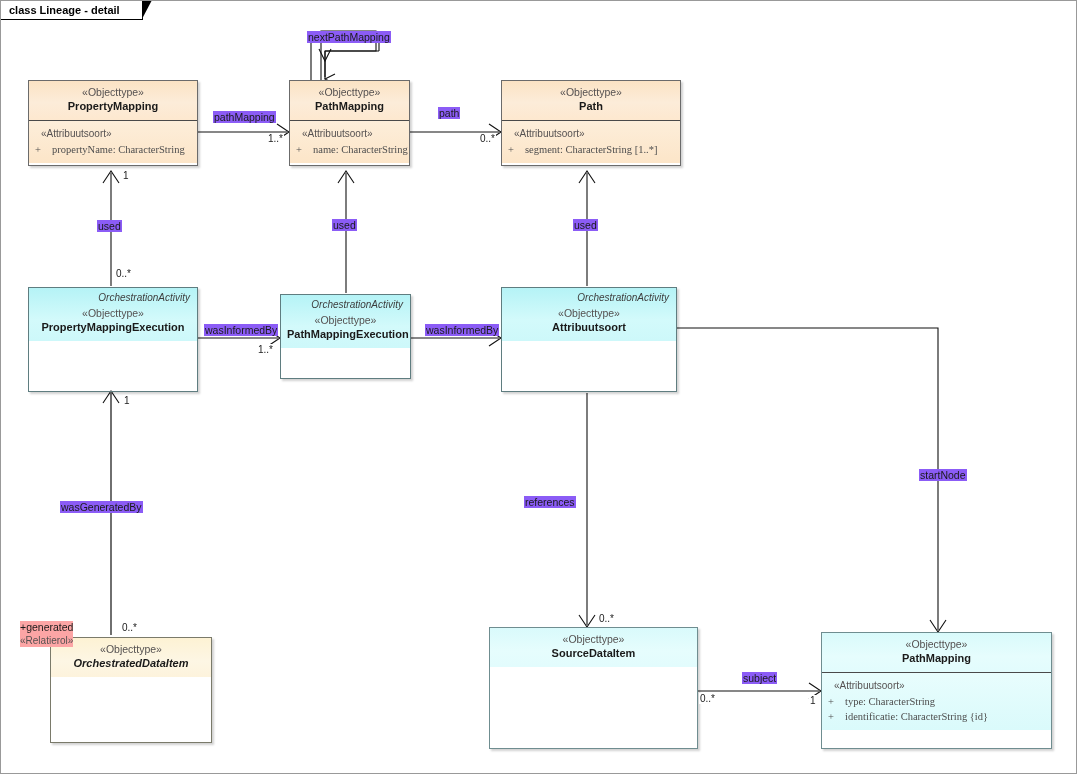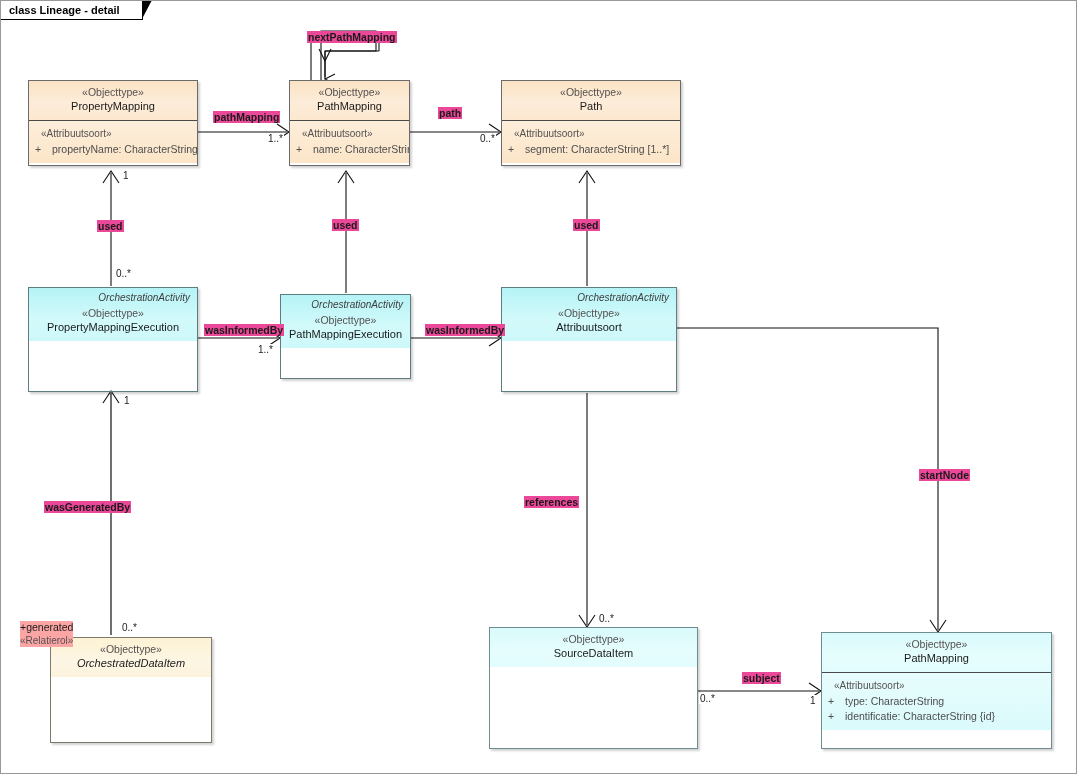--- a/index.html
+++ b/index.html
@@ -82,21 +82,21 @@
     box-sizing: border-box;
     padding: 7px 6px 6px 6px;
   }
   .stereo {
     font-size: 10.5px;
     color: #555151;
     display: block;
   }
   .cname {
     font-size: 11px;
-    font-weight: normal;
+    font-weight: bold;
     color: #1a1a1a;
     display: block;
     margin-top: 1px;
   }
   .cname.abstract {
     font-style: italic;
   }
   .meta-top {
     position: absolute;
     right: 7px;
@@ -114,20 +114,21 @@
     padding-left: 6px;
     display: block;
     margin-bottom: 3px;
   }
   .attr-row {
     font-size: 10.5px;
     color: #4d4d4d;
     display: block;
     white-space: nowrap;
     line-height: 15px;
+    font-family: Liberation Serif, serif;
   }
   .attr-row .vis {
     display: inline-block;
     width: 17px;
     color: #4d4d4d;
   }
 
   
   .c-orange .hdr { background: linear-gradient(to bottom, #fbe3c4 0%, #fcecd9 55%, #fde8cf 100%); }
   .c-orange .body { background: linear-gradient(to bottom, #fdeeda 0%, #fce5c8 100%); }
@@ -157,25 +158,24 @@
     stroke-width: 1.1;
     fill: none;
   }
   #wires .thick { stroke-width: 1.4; stroke: #333; }
 
   
   .lbl {
     position: absolute;
     font-size: 10.5px;
     color: #1a1a1a;
-    background: #ec4899;
+    background: #8b5cf6;
     white-space: nowrap;
     padding: 0 1px;
     line-height: 12px;
-    font-weight: bold;
   }
   .mult {
     position: absolute;
     font-size: 10px;
     color: #1a1a1a;
     background: #ffffff;
     white-space: nowrap;
     padding: 0 1px;
     line-height: 11px;
   }
@@ -360,21 +360,21 @@
   <div class="lbl" style="left:331px; top:218px;">used</div>
 
   <div class="lbl" style="left:572px; top:218px;">used</div>
 
   <div class="lbl" style="left:203px; top:323px;">wasInformedBy</div>
   <div class="mult" style="left:256px; top:343px;">1..*</div>
 
   <div class="lbl" style="left:424px; top:323px;">wasInformedBy</div>
 
   <div class="mult" style="left:122px; top:394px;">1</div>
-  <div class="lbl" style="left:43px; top:500px;">wasGeneratedBy</div>
+  <div class="lbl" style="left:59px; top:500px;">wasGeneratedBy</div>
   <div class="mult" style="left:120px; top:621px;">0..*</div>
   <div class="rolelbl" style="left:19px; top:620px;">+generated</div>
   <div class="rolelbl" style="left:19px; top:633px; font-size:10px; color:#555151;">«Relatierol»</div>
 
   <div class="lbl" style="left:523px; top:495px;">references</div>
   <div class="mult" style="left:597px; top:612px;">0..*</div>
 
   <div class="lbl" style="left:918px; top:468px;">startNode</div>
 
   <div class="lbl" style="left:741px; top:671px;">subject</div>

